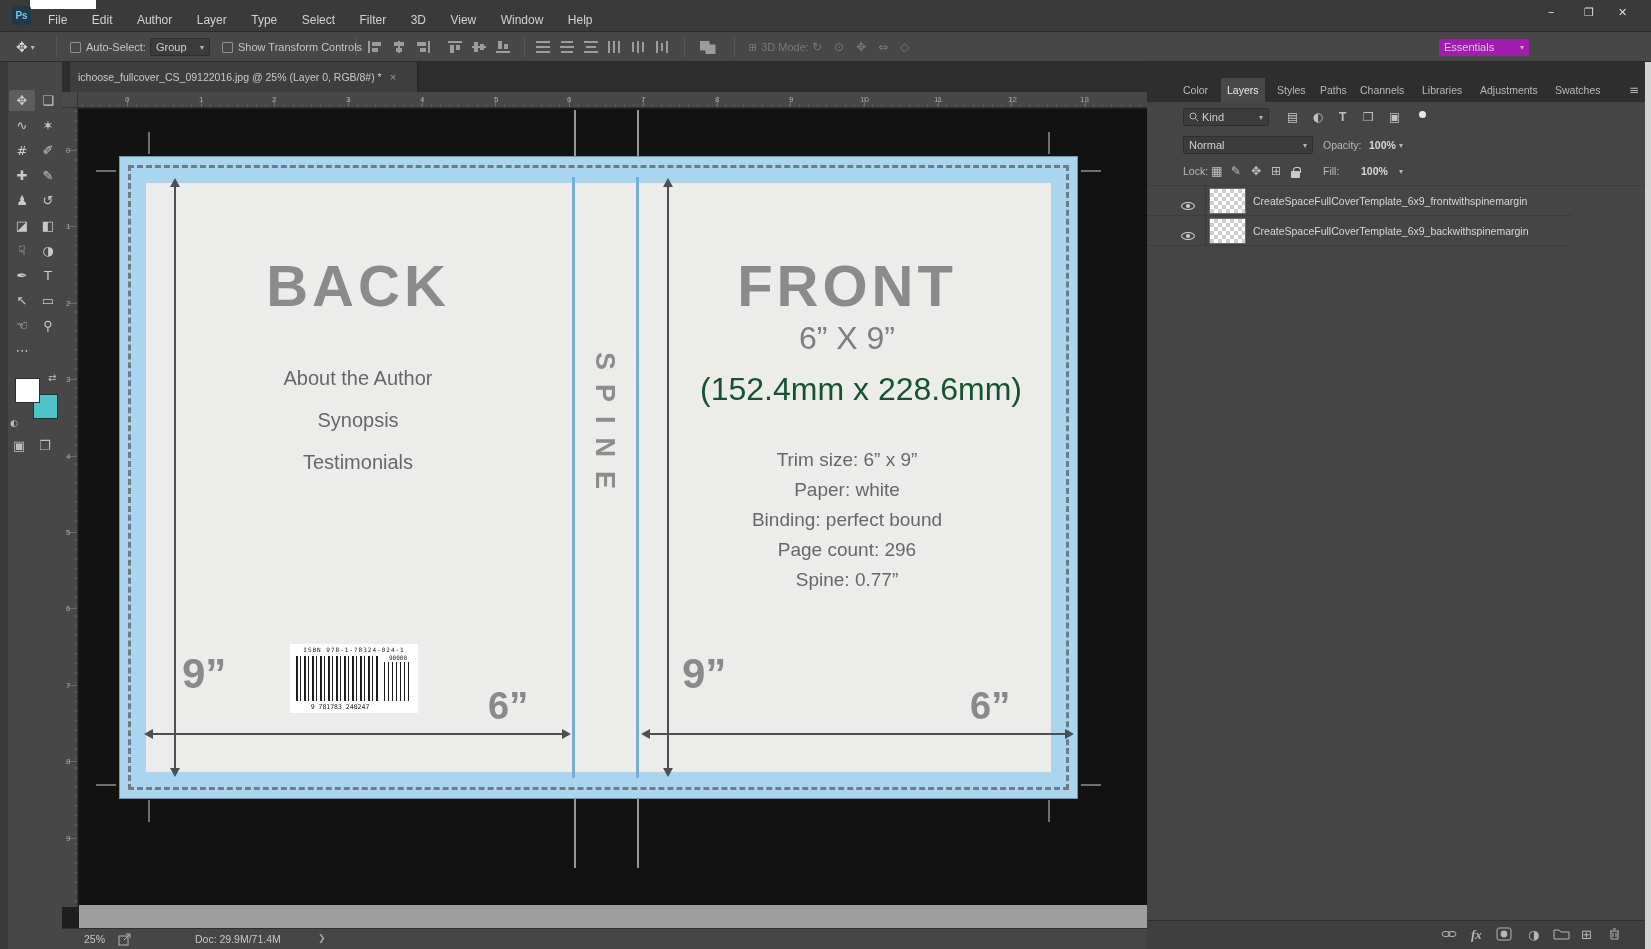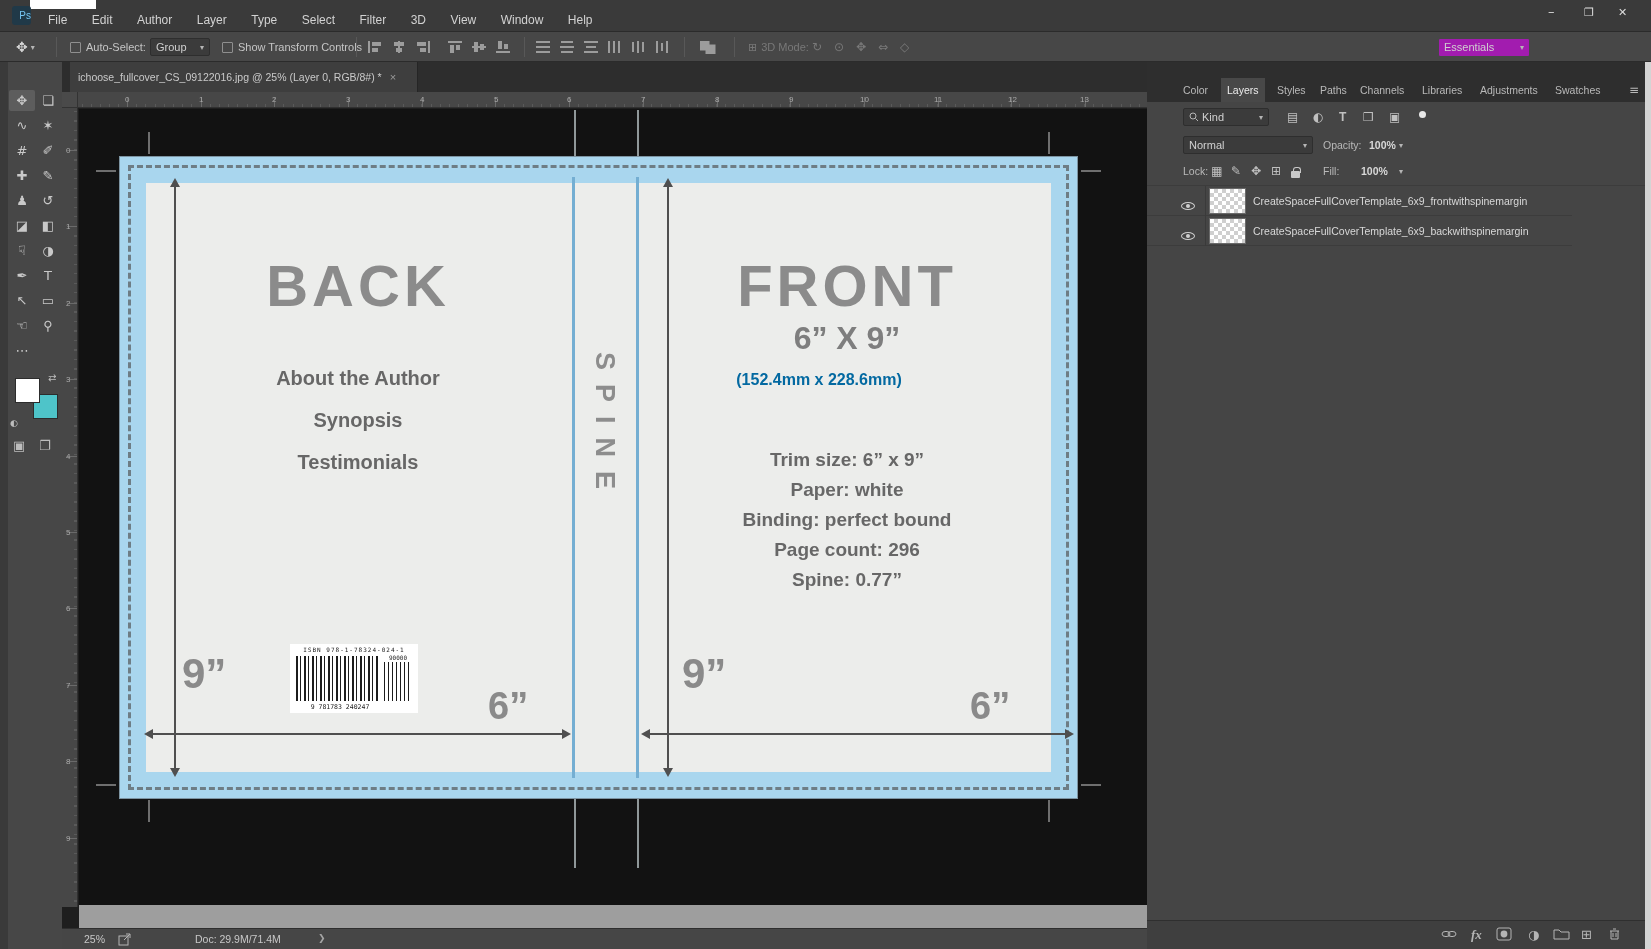--- a/index.html
+++ b/index.html
@@ -48,21 +48,21 @@
   .guide { position:absolute; width:2px; background:#8f9799; }
   .cropv { position:absolute; width:2px; height:22px; background:#6f6f6f; }
   .croph { position:absolute; width:20px; height:2px; background:#6f6f6f; }
 
   
   #cover { position:absolute; left:58px; top:65px; width:957px; height:641px; background:#a9d6ee; outline:1px solid #7d94a2; }
   #dashed { position:absolute; left:8px; top:8px; right:8px; bottom:8px; border:3px dashed #6e7d85; }
   #surface { position:absolute; left:26px; top:26px; right:26px; bottom:26px; background:#ecedeb; }
   .spineline { position:absolute; top:20px; bottom:20px; width:3px; background:#74aed2; }
   .cv-title { position:absolute; width:340px; text-align:center; font-size:58px; font-weight:bold; color:#8b8b8b; letter-spacing:4px; }
-  .cv-body { position:absolute; width:340px; text-align:center; font-weight:bold; color:#676767; }
+  .cv-body { position:absolute; width:340px; text-align:center; font-weight:normal; color:#676767; }
   .dim-label { position:absolute; font-size:42px; font-weight:bold; color:#8a8a8a; }
   .arrow-v { position:absolute; width:2px; background:#4f4f4f; }
   .arrow-v::before { content:""; position:absolute; top:-1px; left:-4px; border:5px solid transparent; border-bottom:9px solid #4f4f4f; transform:translateY(-9px); }
   .arrow-v::after  { content:""; position:absolute; bottom:-1px; left:-4px; border:5px solid transparent; border-top:9px solid #4f4f4f; transform:translateY(9px); }
   .arrow-h { position:absolute; height:2px; background:#4f4f4f; }
   .arrow-h::before { content:""; position:absolute; left:-9px; top:-4px; border:5px solid transparent; border-right:9px solid #4f4f4f; }
   .arrow-h::after  { content:""; position:absolute; right:-9px; top:-4px; border:5px solid transparent; border-left:9px solid #4f4f4f; }
   #spine-text { position:absolute; left:470px; top:195px; height:400px; width:30px;
     writing-mode:vertical-rl; font-size:27px; font-weight:bold; color:#8d8d8d; letter-spacing:14px; text-align:left; }
   #barcode { position:absolute; left:170px; top:487px; width:128px; height:69px; background:#ffffff; font-family:"DejaVu Sans Mono",monospace; }
@@ -96,21 +96,21 @@
   .padlock::before { content:""; position:absolute; left:1.5px; top:-4px; width:6px; height:5px; border:1.5px solid #c9c9c9; border-bottom:none; border-radius:3px 3px 0 0; }
   #panel-bottom { position:absolute; left:0; top:858px; width:498px; height:37px; background:#3f3f3f; border-top:1px solid #2f2f2f; }
   .pbi { position:absolute; top:6px; color:#b5b5b5; font-size:13px; font-family:"DejaVu Sans",sans-serif; }
   #right-strip { left:1645px; top:62px; width:6px; height:887px; background:#d4d4d4; }
 </style>
 </head>
 <body>
 
 <div id="menubar" class="abs">
   <div class="abs" style="left:30px;top:0;width:66px;height:9px;background:#fff"></div>
-  <div class="abs" style="left:12px;top:6px;width:19px;height:19px;background:#203948;border-radius:3px;color:#76c6f3;font-size:10px;font-weight:normal;text-align:right;line-height:19px">Ps</div>
+  <div class="abs" style="left:12px;top:6px;width:19px;height:19px;background:#203948;border-radius:3px;color:#76c6f3;font-size:10px;font-weight:bold;text-align:center;line-height:19px">Ps</div>
   <div class="abs" style="left:38px;top:0">
     <span class="menu-item">File</span>
     <span class="menu-item">Edit</span>
     <span class="menu-item">Author</span>
     <span class="menu-item">Layer</span>
     <span class="menu-item">Type</span>
     <span class="menu-item">Select</span>
     <span class="menu-item">Filter</span>
     <span class="menu-item">3D</span>
     <span class="menu-item">View</span>
@@ -366,21 +366,21 @@
 
     <div class="cv-title" style="left:68px;top:95px">BACK</div>
     <div class="cv-body" style="left:68px;top:200px;font-size:20px;line-height:42px">
       <div>About the Author</div>
       <div>Synopsis</div>
       <div>Testimonials</div>
     </div>
 
     <div class="cv-title" style="left:557px;top:95px">FRONT</div>
     <div class="cv-body" style="left:557px;top:163px;font-size:32px;color:#7e7e7e">6” X 9”</div>
-    <div class="cv-body" style="left:529px;top:214px;font-size:16px;color:#0369a1">(152.4mm x 228.6mm)</div>
+    <div class="cv-body" style="left:571px;top:214px;font-size:32px;color:#14532d">(152.4mm x 228.6mm)</div>
     <div class="cv-body" style="left:557px;top:288px;font-size:19px;line-height:30px">
       <div>Trim size: 6” x 9”</div>
       <div>Paper: white</div>
       <div>Binding: perfect bound</div>
       <div>Page count: 296</div>
       <div>Spine: 0.77”</div>
     </div>
 
     <div id="spine-text">SPINE</div>
 

